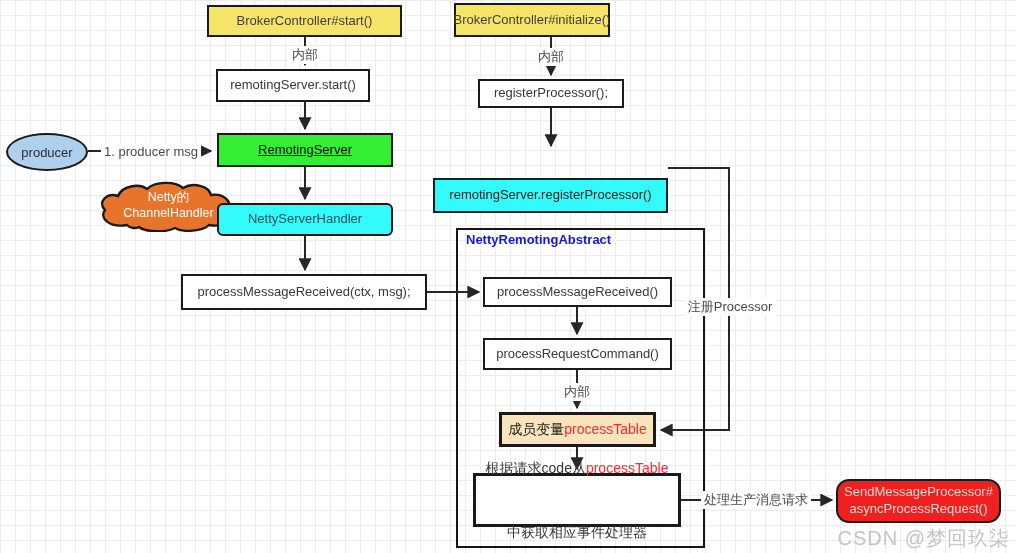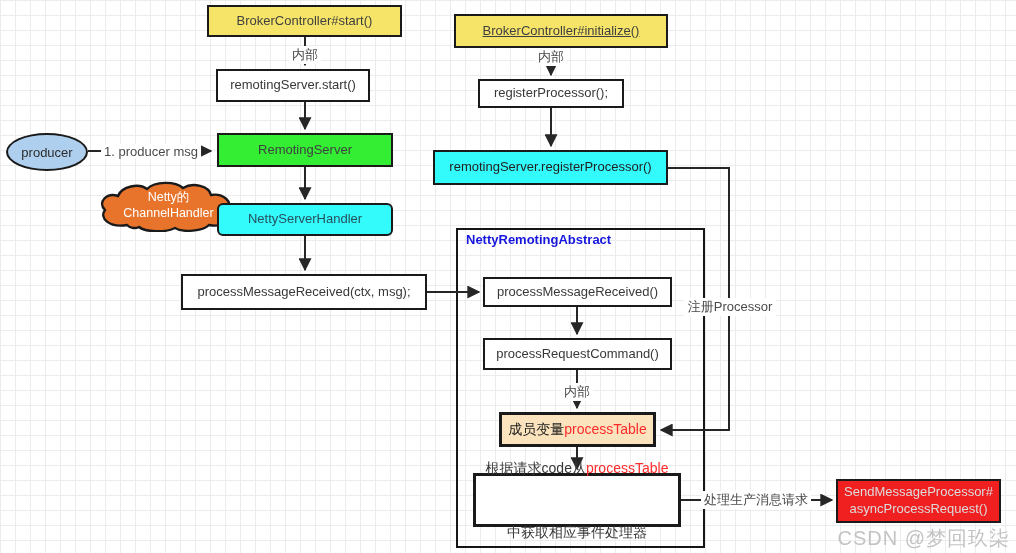--- a/index.html
+++ b/index.html
@@ -11,24 +11,24 @@
       linear-gradient(#ececec 1px, transparent 1px),
       linear-gradient(90deg,#ececec 1px, transparent 1px);
     background-size:15px 15px;
   }
   .box{
     position:absolute;box-sizing:border-box;border:2px solid #1a1a1a;
     display:flex;align-items:center;justify-content:center;text-align:center;
     font-size:13px;color:#383838;background:#fff;line-height:1.3;
   }
   .yellow{background:#f5e468;color:#3f3f3f;}
-  .green{background:#33ee33;color:#404040;}
+  .green{background:#33ee33;color:#000000;text-decoration:underline;}
   .cyan{background:#33fbfb;}
   .cyan-dark-text{color:#27505c;}
-  .cyan-black-text{color:#222222;}
+  .cyan-black-text{color:#222222;margin-top:28px;}
   .tan{background:#fbe3bd;border-width:3px;font-size:14px;color:#1d1d1d;}
   .redbox{background:#f02020;color:#dcdcdc;flex-direction:column;}
   .container-frame{
     position:absolute;box-sizing:border-box;border:2px solid #161616;background:transparent;
   }
   .container-title{
     position:absolute;font-size:13px;font-weight:bold;color:#1616dd;white-space:nowrap;
   }
   .lbl{
     position:absolute;font-size:13px;color:#4a4a4a;background:#fff;
@@ -102,21 +102,21 @@
     <div class="cloud-text">
       <span>Netty的</span>
       <span>ChannelHandler</span>
     </div>
   </div>
 
   <div class="box cyan cyan-dark-text" style="left:217px;top:203px;width:176px;height:33px;border-radius:6px;">NettyServerHandler</div>
 
   <div class="box" style="left:181px;top:274px;width:246px;height:36px;">processMessageReceived(ctx, msg);</div>
 
-  <div class="box yellow" style="left:454px;top:14px;width:214px;height:34px;text-decoration:underline;">BrokerController#initialize()</div>
+  <div class="box yellow" style="left:454px;top:3px;width:156px;height:34px;">BrokerController#initialize()</div>
 
   <div class="lbl" style="left:551px;top:57px;">内部</div>
 
   <div class="box" style="left:478px;top:79px;width:146px;height:29px;">registerProcessor();</div>
 
   <div class="box cyan cyan-black-text" style="left:433px;top:150px;width:235px;height:35px;">remotingServer.registerProcessor()</div>
 
   <div class="lbl" style="left:730px;top:307px;">注册Processor</div>
 
   <div class="box" style="left:483px;top:277px;width:189px;height:30px;">processMessageReceived()</div>
@@ -132,20 +132,20 @@
 
   <div class="box two-line" style="left:473px;top:473px;width:208px;height:54px;border-width:3px;font-size:14px;gap:45px;">
     <div>
       <span>根据请求code从</span><span class="red-text">processTable</span>
     </div>
     <div>中获取相应事件处理器</div>
   </div>
 
   <div class="lbl" style="left:756px;top:500px;">处理生产消息请求</div>
 
-  <div class="box redbox" style="left:836px;top:479px;width:165px;height:44px;">
+  <div class="box redbox" style="left:836px;top:479px;width:165px;height:44px;border-radius:13px;">
     <div>SendMessageProcessor#</div>
     <div>asyncProcessRequest()</div>
   </div>
 
   <div class="watermark">CSDN @梦回玖柒</div>
 
 </div>
 
 </body></html>

